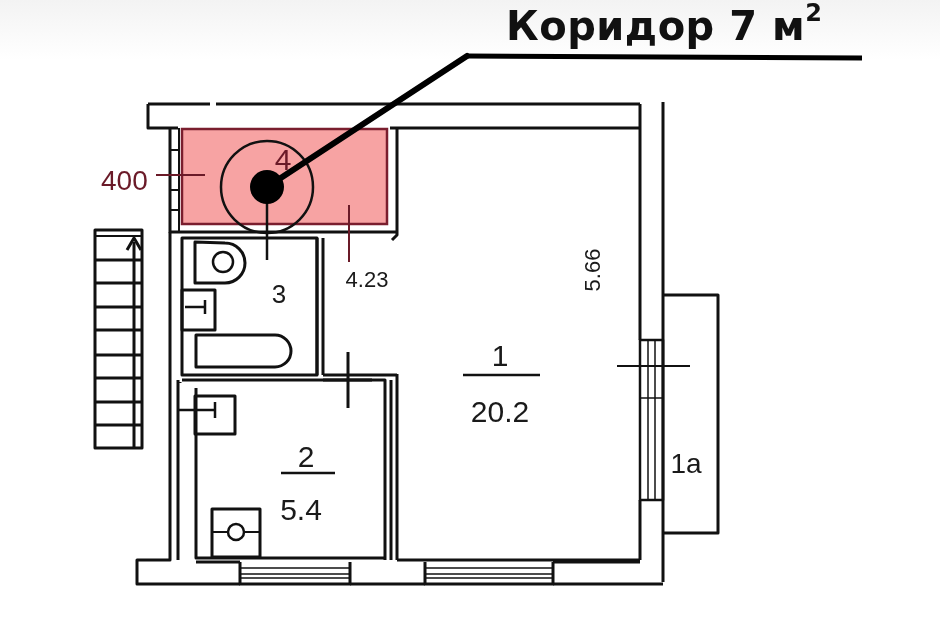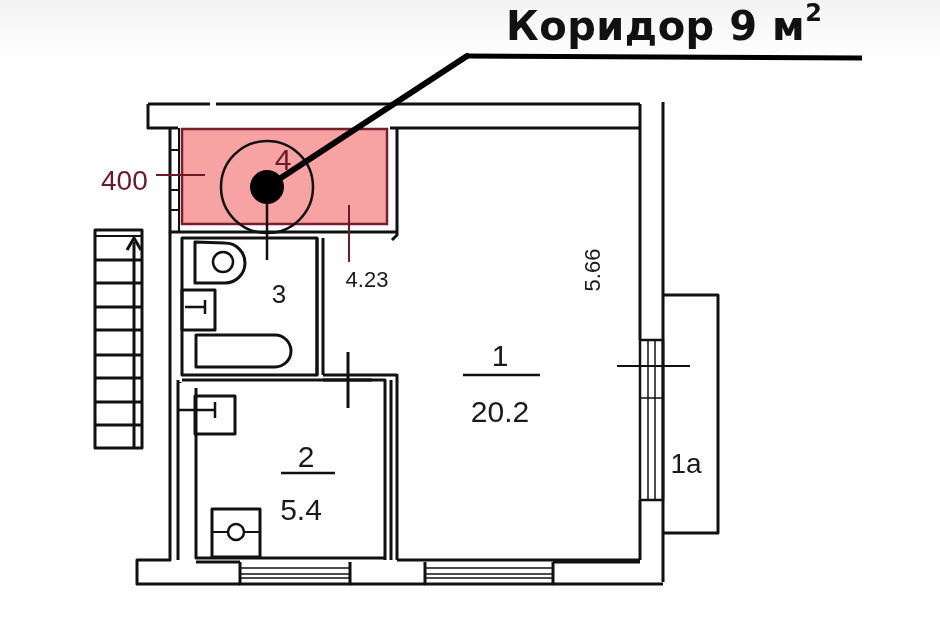--- a/index.html
+++ b/index.html
@@ -128,14 +128,14 @@
     <line x1="463" y1="375" x2="540" y2="375" stroke="#111" stroke-width="2.5"></line>
     <text class="lbl" x="500" y="422" font-size="30" text-anchor="middle">20.2</text>
 
     <text class="lbl" x="306" y="467" font-size="30" text-anchor="middle">2</text>
     <line x1="281" y1="473" x2="335" y2="473" stroke="#111" stroke-width="2.5"></line>
     <text class="lbl" x="301" y="520" font-size="30" text-anchor="middle">5.4</text>
 
     <text class="lbl" x="686" y="473" font-size="28" text-anchor="middle">1а</text>
   </svg>
 
-  <div class="title"><span>Коридор 9 м</span><sup>2</sup></div>
+  <div class="title"><span>Коридор 7 м</span><sup>2</sup></div>
 </div>
 
 </body></html>

